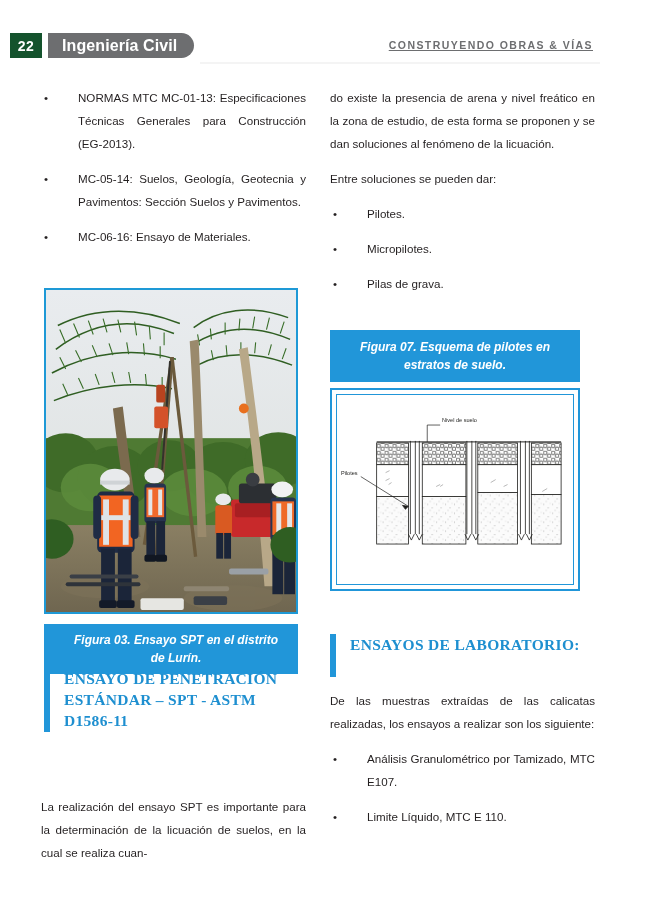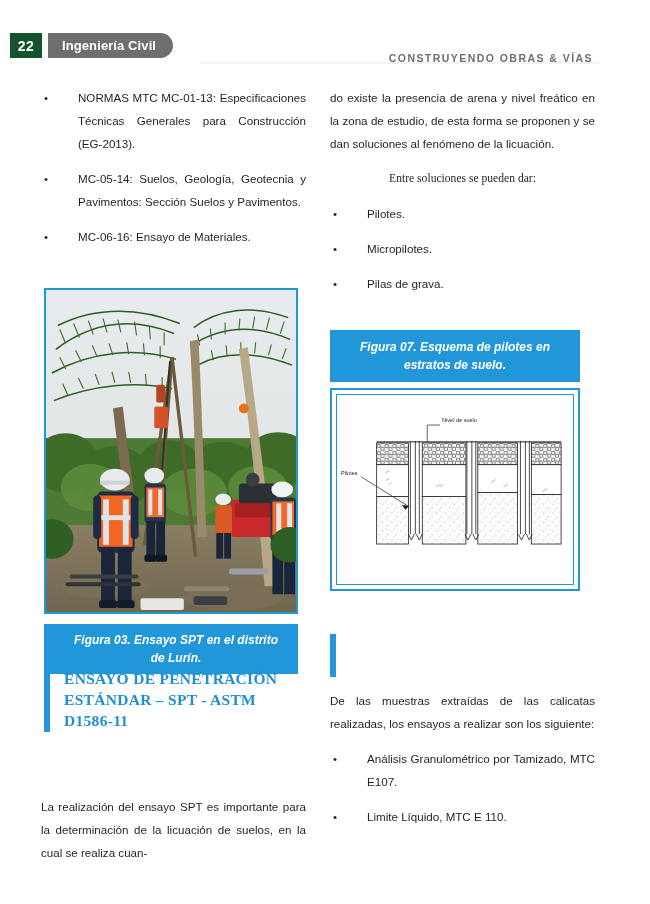--- a/index.html
+++ b/index.html
@@ -34,36 +34,37 @@
     justify-content: center;
     letter-spacing: 0.5px;
   }
   #section-tab {
     position: absolute;
     left: 48px; top: 33px;
     height: 25px;
     padding: 0 17px 0 14px;
     background: #6D6E70;
     color: #ffffff;
-    font-size: 13px;
+    font-size: 16px;
     font-weight: bold;
     border-top-right-radius: 13px;
     border-bottom-right-radius: 13px;
     display: flex;
     align-items: center;
     letter-spacing: 0.1px;
   }
   #magazine-title {
     position: absolute;
-    right: 57px; top: 52px;
+    right: 57px; top: 39px;
     color: #6D6E70;
     font-size: 10.5px;
     font-weight: bold;
     letter-spacing: 1.45px;
     white-space: nowrap;
+    text-decoration: underline;
   }
   #header-rule {
     position: absolute;
     left: 200px; top: 62px;
     width: 400px; height: 2px;
     background: #F4F4F4;
   }
 
   
   .column {
@@ -75,21 +76,21 @@
 
   
   .para {
     font-size: 11.6px;
     line-height: 23px;
     color: #231F20;
     text-align: justify;
     text-justify: inter-word;
     margin: 0 0 12px 0;
   }
-  .para.last-loose { text-align: center; font-family: Liberation Serif, serif; }
+  .para.last-loose { text-align: left; }
 
   .bullet-list { margin: 0; padding: 0; list-style: none; }
   .bullet-item {
     position: relative;
     font-size: 11.6px;
     line-height: 23px;
     color: #231F20;
     text-align: justify;
     text-justify: inter-word;
     padding-left: 37px;
@@ -484,20 +485,21 @@
         <path d="M100,92 l4,-2 M104,92 l3,-2"></path>
         <path d="M155,88 l5,-3 M168,92 l4,-2"></path>
         <path d="M207,97 l5,-3"></path>
       </g>
     </svg>
   </div>
 </div>
 
 <div id="heading-lab" class="blue-heading">
   <div class="heading-bar"></div>
+  <div class="heading-text">ENSAYOS DE LABORATORIO:</div>
 </div>
 
 <div id="text-lab-body">
   <p class="para">De las muestras extraídas de las calicatas realizadas, los ensayos a realizar son los siguiente:</p>
   <ul class="bullet-list">
     <li class="bullet-item">
       <span class="bullet-dot">•</span>
       <span>Análisis Granulométrico por Tamizado, MTC E107.</span>
     </li>
     <li class="bullet-item nojust">

